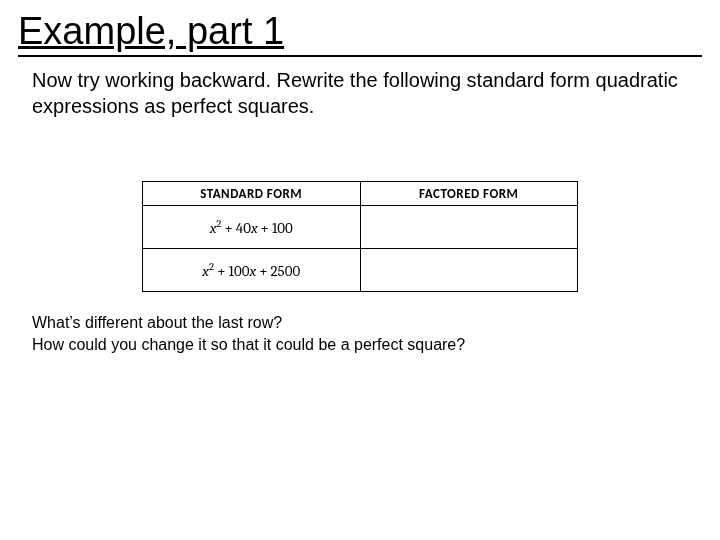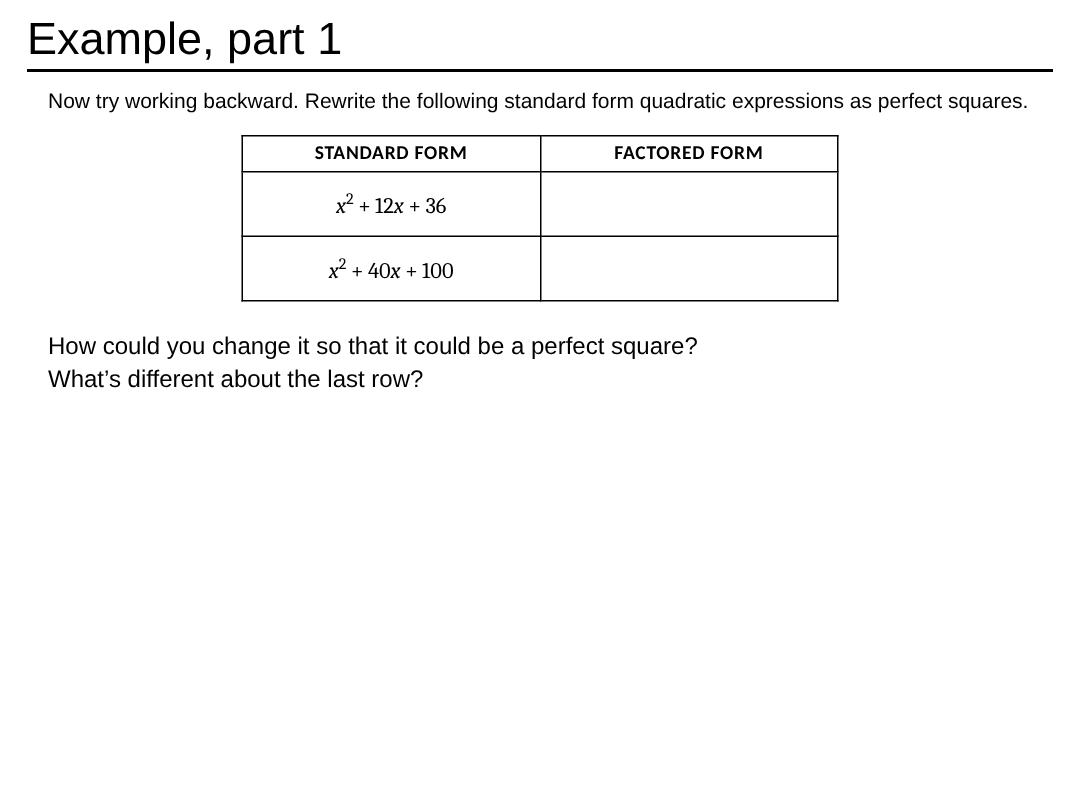--- a/index.html
+++ b/index.html
@@ -9,40 +9,42 @@
     height: 540px;
     background: #ffffff;
     font-family: Arial, Helvetica, sans-serif;
     color: #000;
     overflow: hidden;
   }
   .slide {
     padding: 10px 18px 0 18px;
   }
   .title {
-    font-size: 30px;
+    font-size: 38px;
     font-weight: 400;
     color: #000;
     border-bottom: 2px solid #000;
     padding-bottom: 2px;
     margin-bottom: 10px;
+    text-decoration: underline;
   }
   .intro {
-    font-size: 14px;
+    font-size: 20px;
     line-height: 1.3;
     margin: 4px 10px 14px 14px;
   }
   .table-wrap {
     display: flex;
     justify-content: center;
     margin-bottom: 20px;
   }
   table.expr {
     border-collapse: collapse;
-    width: 398px;
+    width: 436px;
+    margin-top: 48px;
   }
   table.expr th, table.expr td {
     border: 1px solid #000;
     text-align: center;
     vertical-align: middle;
   }
   table.expr th {
     font-family: Calibri, Arial, sans-serif;
     font-weight: 700;
     font-size: 13px;
@@ -105,40 +107,40 @@
   <div class="intro">Now try working backward.  Rewrite the following standard form quadratic expressions as perfect squares.</div>
 
   <div class="table-wrap">
     <table class="expr">
       <tbody>
           <tr>
         <th>STANDARD FORM</th>
         <th>FACTORED FORM</th>
       </tr>
 
-      <tr>
-        <td>
-          <span class="math">x<sup>2</sup><span class="op">+</span><span class="n">12</span>x<span class="op">+</span><span class="n">36</span></span>
-        </td>
-        <td></td>
-      </tr>
 
 
       <tr>
         <td>
           <span class="math">x<sup>2</sup><span class="op">+</span><span class="n">40</span>x<span class="op">+</span><span class="n">100</span></span>
         </td>
         <td></td>
       </tr>
 
 
+      <tr>
+        <td>
+          <span class="math">x<sup>2</sup><span class="op">+</span><span class="n">100</span>x<span class="op">+</span><span class="n">2500</span></span>
+        </td>
+        <td></td>
+      </tr>
 
 
     </tbody>
       </table>
   </div>
 
   <div class="outro">
+    <div>What’s different about the last row?</div>
     <div>How could you change it so that it could be a perfect square?</div>
-    <div>What’s different about the last row?</div>
   </div>
 
 </div>
 
 </body></html>

